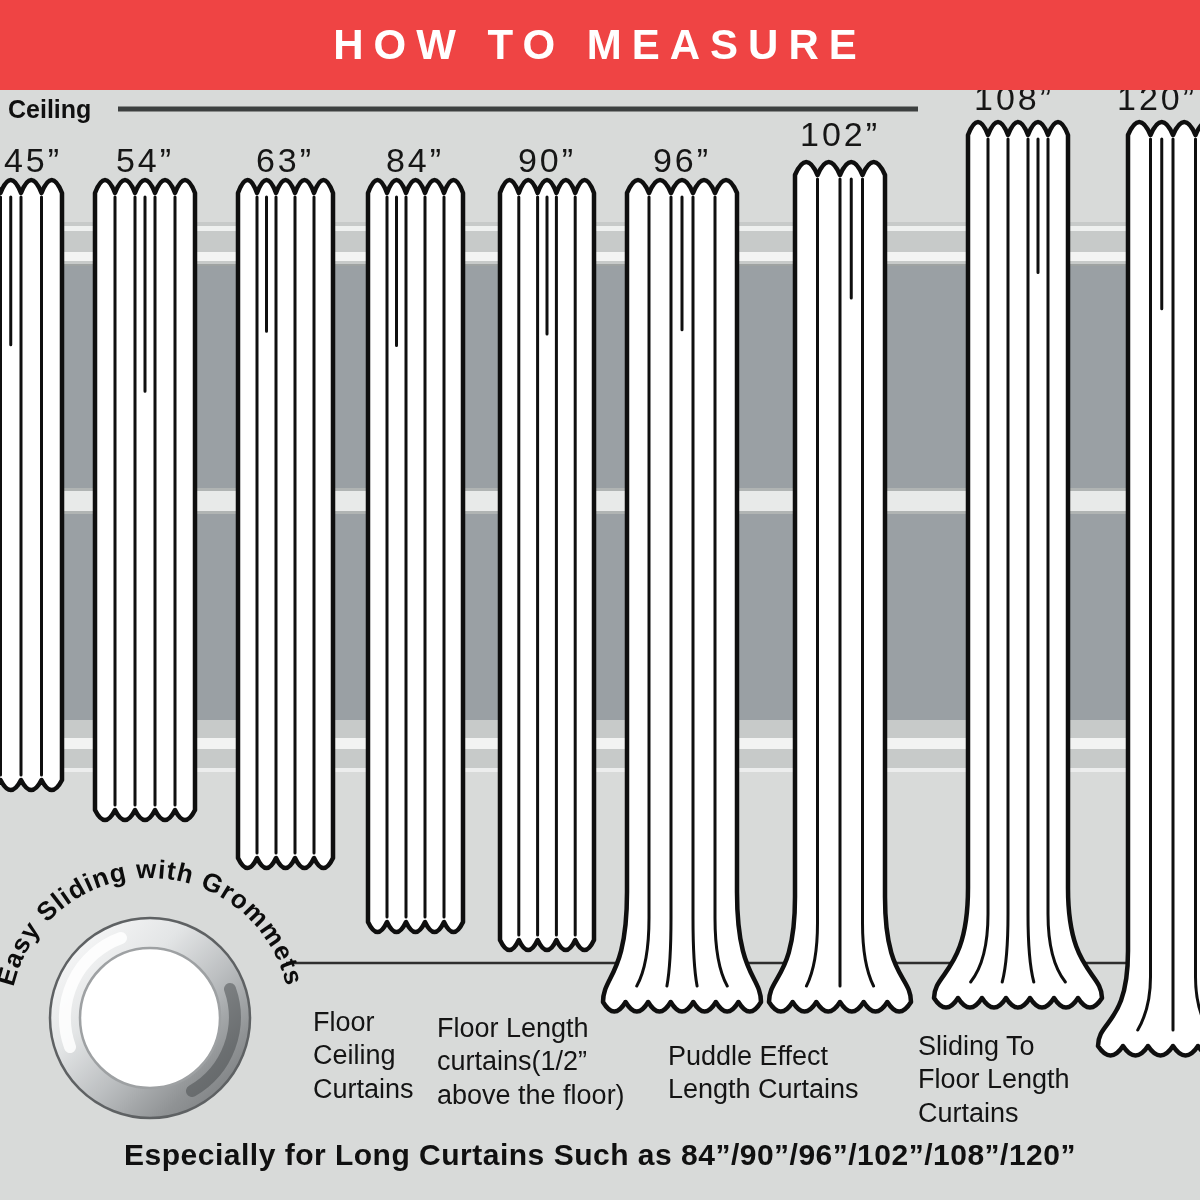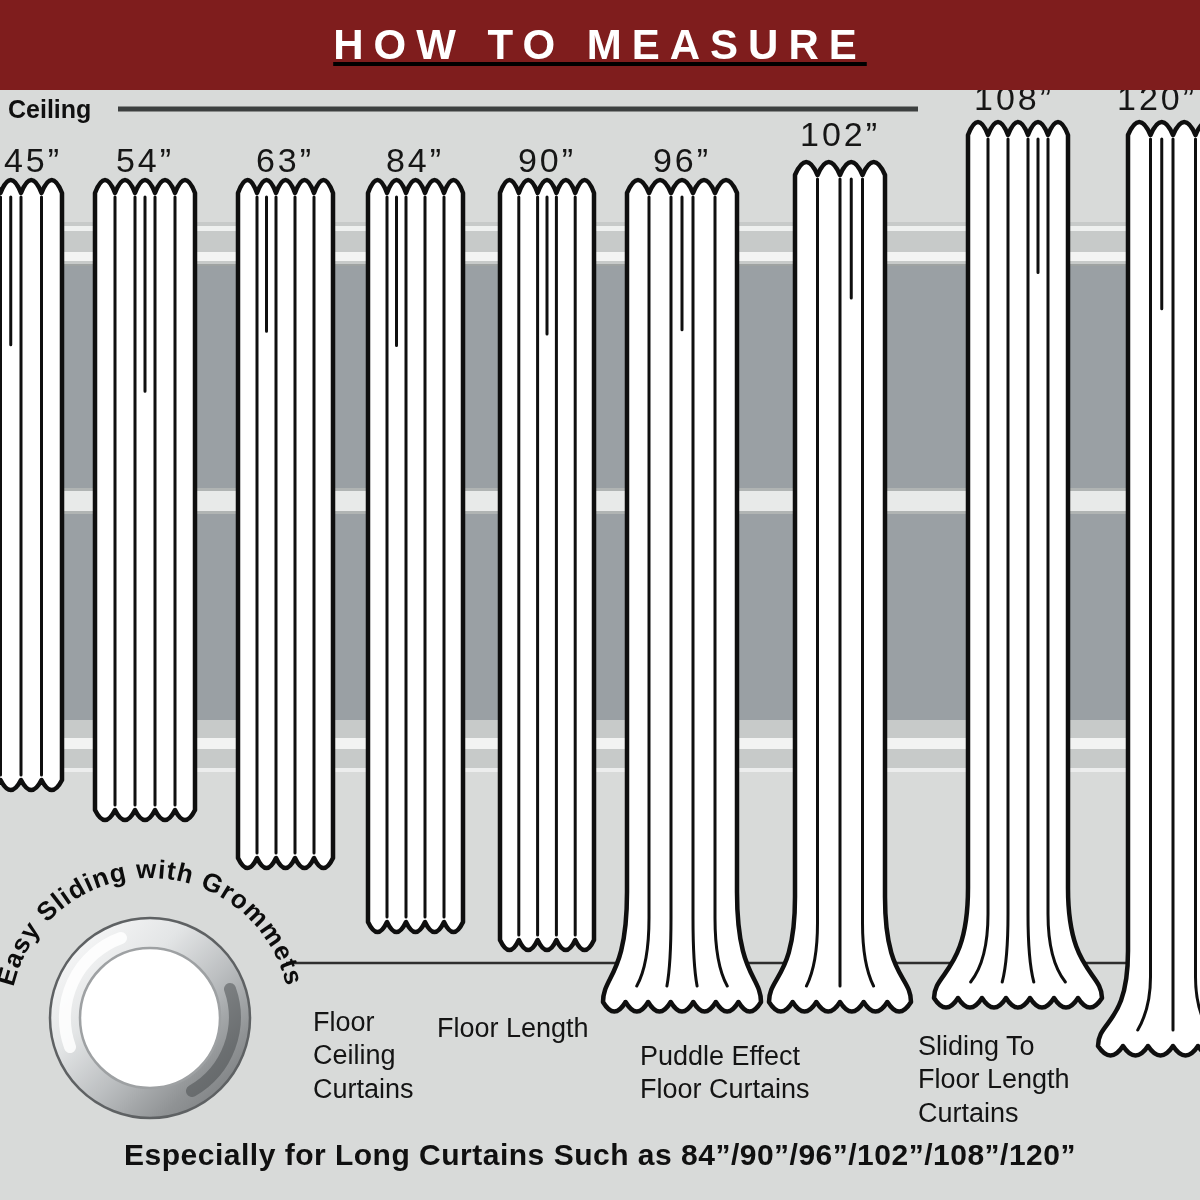--- a/index.html
+++ b/index.html
@@ -1,22 +1,22 @@
 <!DOCTYPE html>
 <html><head>
 <meta charset="utf-8">
 <style>
   html,body{margin:0;padding:0;background:#ffffff;}
   .page{
     position:relative;width:1200px;height:1200px;background:#d8dad9;
     font-family:"Liberation Sans",sans-serif;overflow:hidden;
   }
   .titlebar{
-    position:absolute;top:0;left:0;width:1200px;height:90px;background:#7f1d1d;
-    display:flex;align-items:center;justify-content:center;z-index:3;text-decoration:underline;
+    position:absolute;top:0;left:0;width:1200px;height:90px;background:#ef4444;
+    display:flex;align-items:center;justify-content:center;z-index:3;
   }
   .titlebar h1{
     margin:0;color:#ffffff;font-size:42px;font-weight:700;letter-spacing:10px;
   }
   #scene{position:absolute;top:0;left:0;z-index:1;}
   .curtain-body{fill:#ffffff;stroke:#0f0f0f;stroke-width:4.5;stroke-linejoin:round;}
   .curtain-pleats{fill:none;stroke:#0f0f0f;stroke-width:3;stroke-linecap:round;}
   .size{font-family:"Liberation Sans",sans-serif;font-size:34px;letter-spacing:3px;fill:#161616;}
   .ceil{font-family:"Liberation Sans",sans-serif;font-size:25px;font-weight:700;fill:#101010;}
   .arc-text{font-family:"Liberation Sans",sans-serif;font-size:26px;font-weight:700;letter-spacing:1px;fill:#0c0c0c;}
@@ -130,25 +130,27 @@
   </svg>
 
   <div class="fn" style="left:313px;top:1006px">
     <div>Floor</div>
     <div>Ceiling</div>
     <div>Curtains</div>
   </div>
 
   <div class="fn" style="left:437px;top:1012px">
     <div>Floor Length</div>
+    <div>curtains(1/2”</div>
+    <div>above the floor)</div>
   </div>
 
-  <div class="fn" style="left:640px;top:1040px">
+  <div class="fn" style="left:668px;top:1040px">
     <div>Puddle Effect</div>
-    <div>Floor Curtains</div>
+    <div>Length Curtains</div>
   </div>
 
   <div class="fn" style="left:918px;top:1030px">
     <div>Sliding To</div>
     <div>Floor Length</div>
     <div>Curtains</div>
   </div>
 
   <div class="bottom-note">Especially for Long Curtains Such as 84”/90”/96”/102”/108”/120”</div>
 </div>

